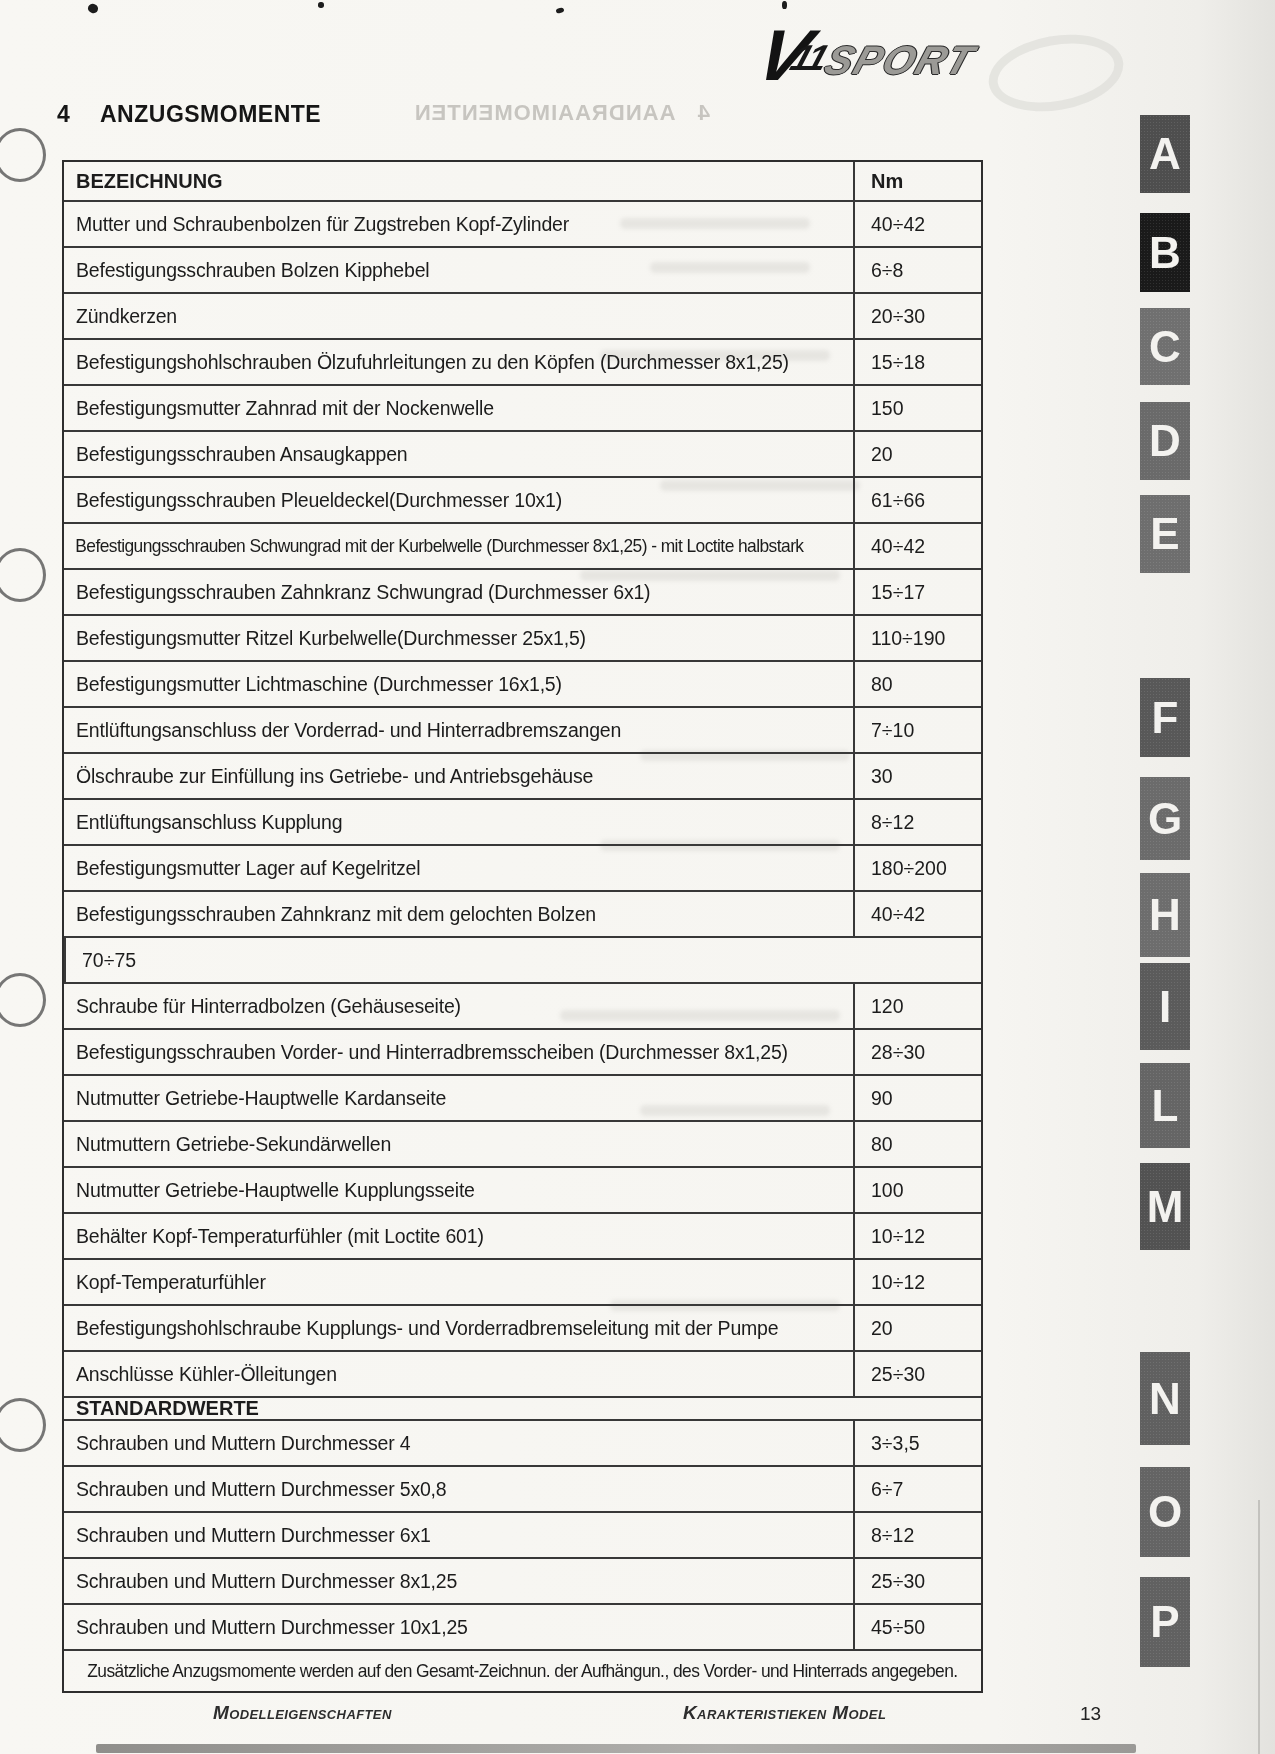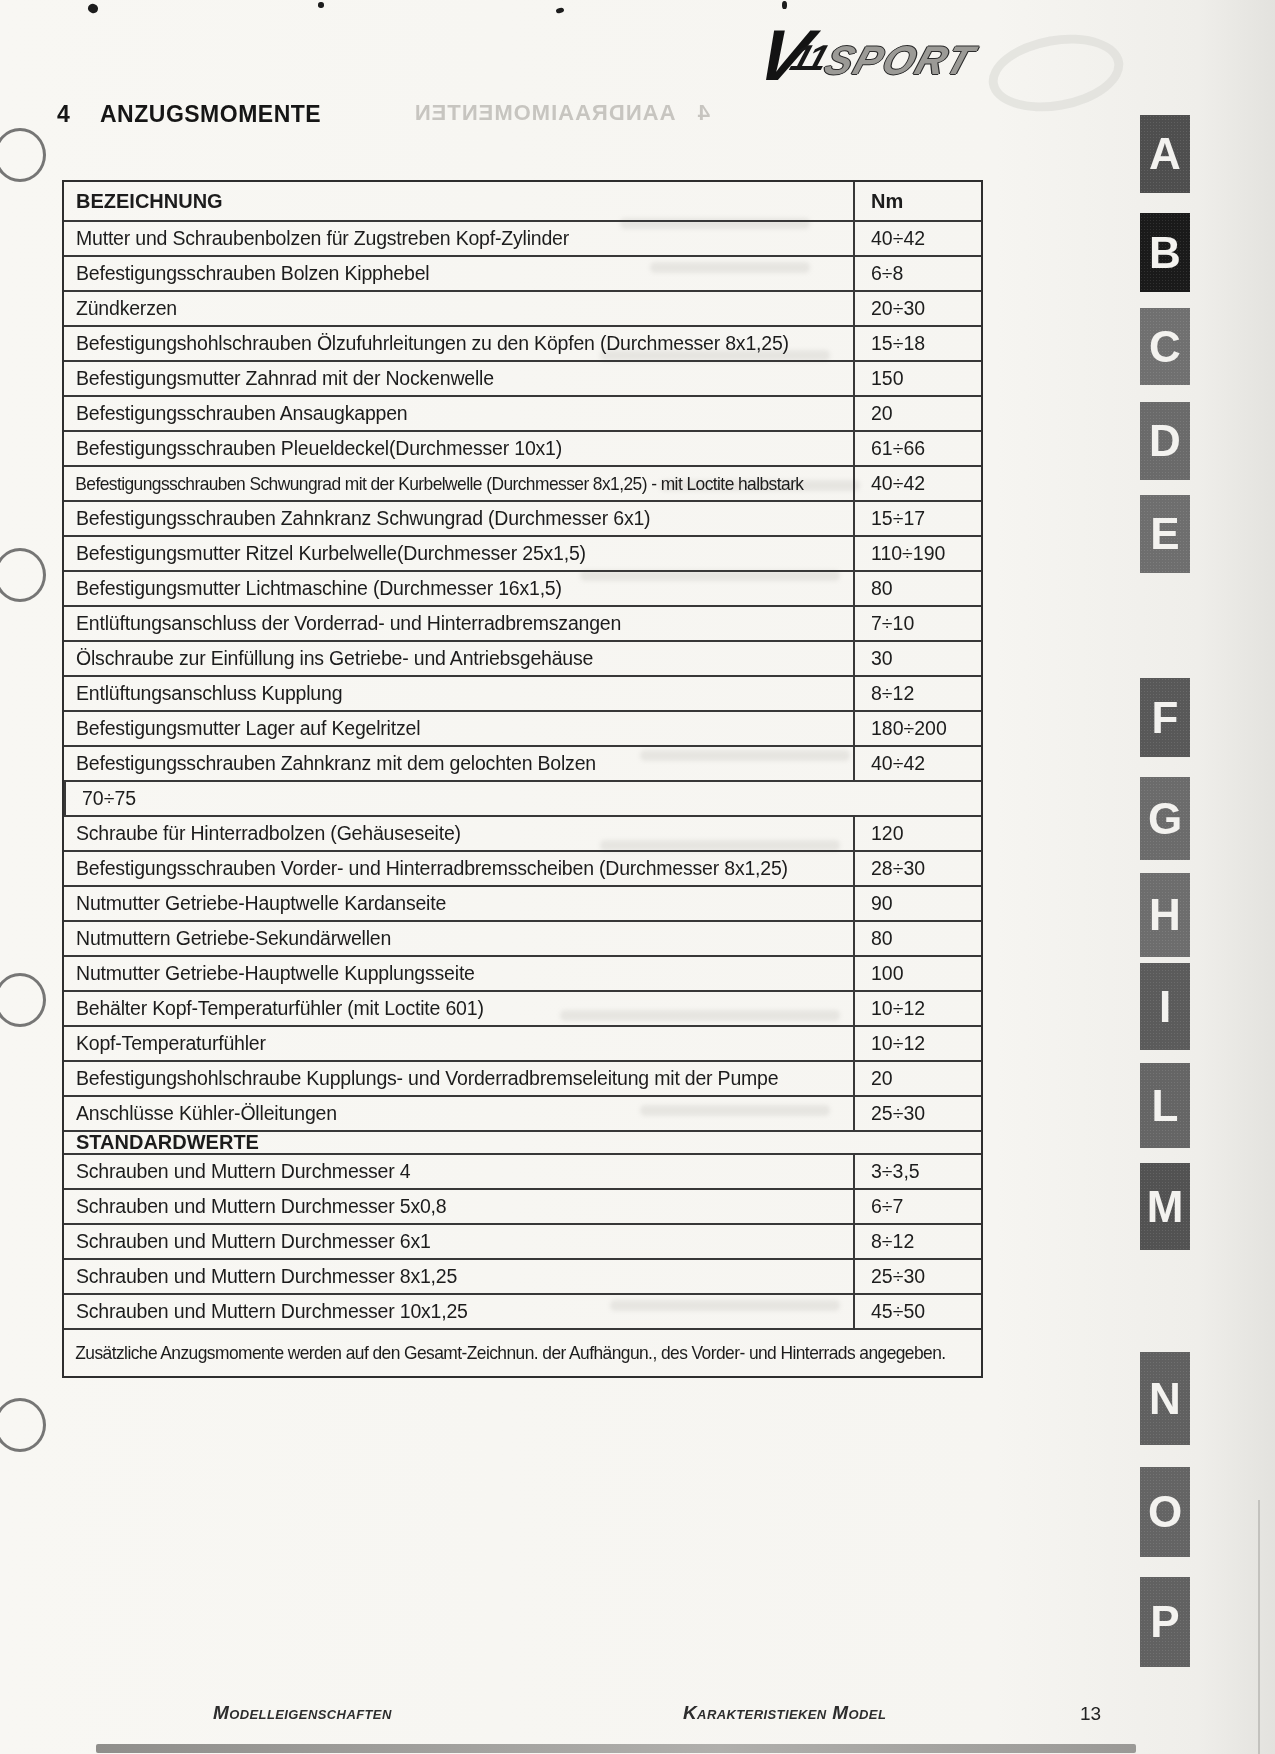--- a/index.html
+++ b/index.html
@@ -35,26 +35,26 @@
   .swoosh{position:absolute;left:988px;top:36px;width:118px;height:56px;border:9px solid #dbdad6;
     border-radius:50%;transform:rotate(-10deg);opacity:.6;z-index:1;}
   .logo-inner{display:flex;align-items:flex-start;transform:skewX(-18deg);}
   .logo-v{font-size:72px;line-height:58px;font-weight:900;font-style:italic;color:#131313;letter-spacing:-5px;}
   .logo-11{font-size:36px;line-height:36px;font-weight:900;font-style:italic;color:#181818;margin:14px 0 0 -10px;letter-spacing:-2px;}
   .logo-sport{font-size:40px;line-height:40px;font-weight:800;font-style:italic;color:#9b9a96;
     letter-spacing:2px;margin:14px 0 0 2px;
     text-shadow:1.2px 0 0 #2c2c2c,-1.2px 0 0 #2c2c2c,0 1.2px 0 #2c2c2c,0 -1.2px 0 #2c2c2c;}
   
   .torque-table{position:absolute;left:62px;top:160px;width:921px;
-    border:2px solid #2e2e2e;box-sizing:border-box;background:transparent;margin-top:20px;}
-  .t-row{display:flex;align-items:center;height:35px;border-bottom:2px solid #383838;box-sizing:border-box;}
+    border:2px solid #2e2e2e;box-sizing:border-box;background:transparent;}
+  .t-row{display:flex;align-items:center;height:46px;border-bottom:2px solid #383838;box-sizing:border-box;}
   .t-row:last-child{border-bottom:none;}
   .t-row.header{height:40px;}
   .t-row.section{height:23px;}
-  .t-row.note{height:46px;}
+  .t-row.note{height:40px;padding-left:12px;}
   .cell{box-sizing:border-box;height:100%;display:flex;align-items:center;overflow:visible;white-space:nowrap;}
   .cell.label{width:789px;padding-left:12px;font-size:19.5px;letter-spacing:-.2px;}
   .cell.value{width:128px;padding-left:16px;font-size:19.5px;border-left:2px solid #383838;}
   .cell.full{width:100%;padding-left:12px;font-size:19.5px;}
   .t-row.header .cell.label,.t-row.header .cell.value{font-weight:bold;font-size:20px;letter-spacing:0;}
   .t-row.section .cell.full{font-weight:bold;font-size:20px;}
   .t-row.condensed .cell.label,.t-row.condensed .cell.full{
     font-size:18.5px;letter-spacing:-.6px;transform:scaleX(.94);transform-origin:0 50%;}
   
   .tab{position:absolute;left:1140px;width:50px;display:flex;align-items:center;justify-content:center;

